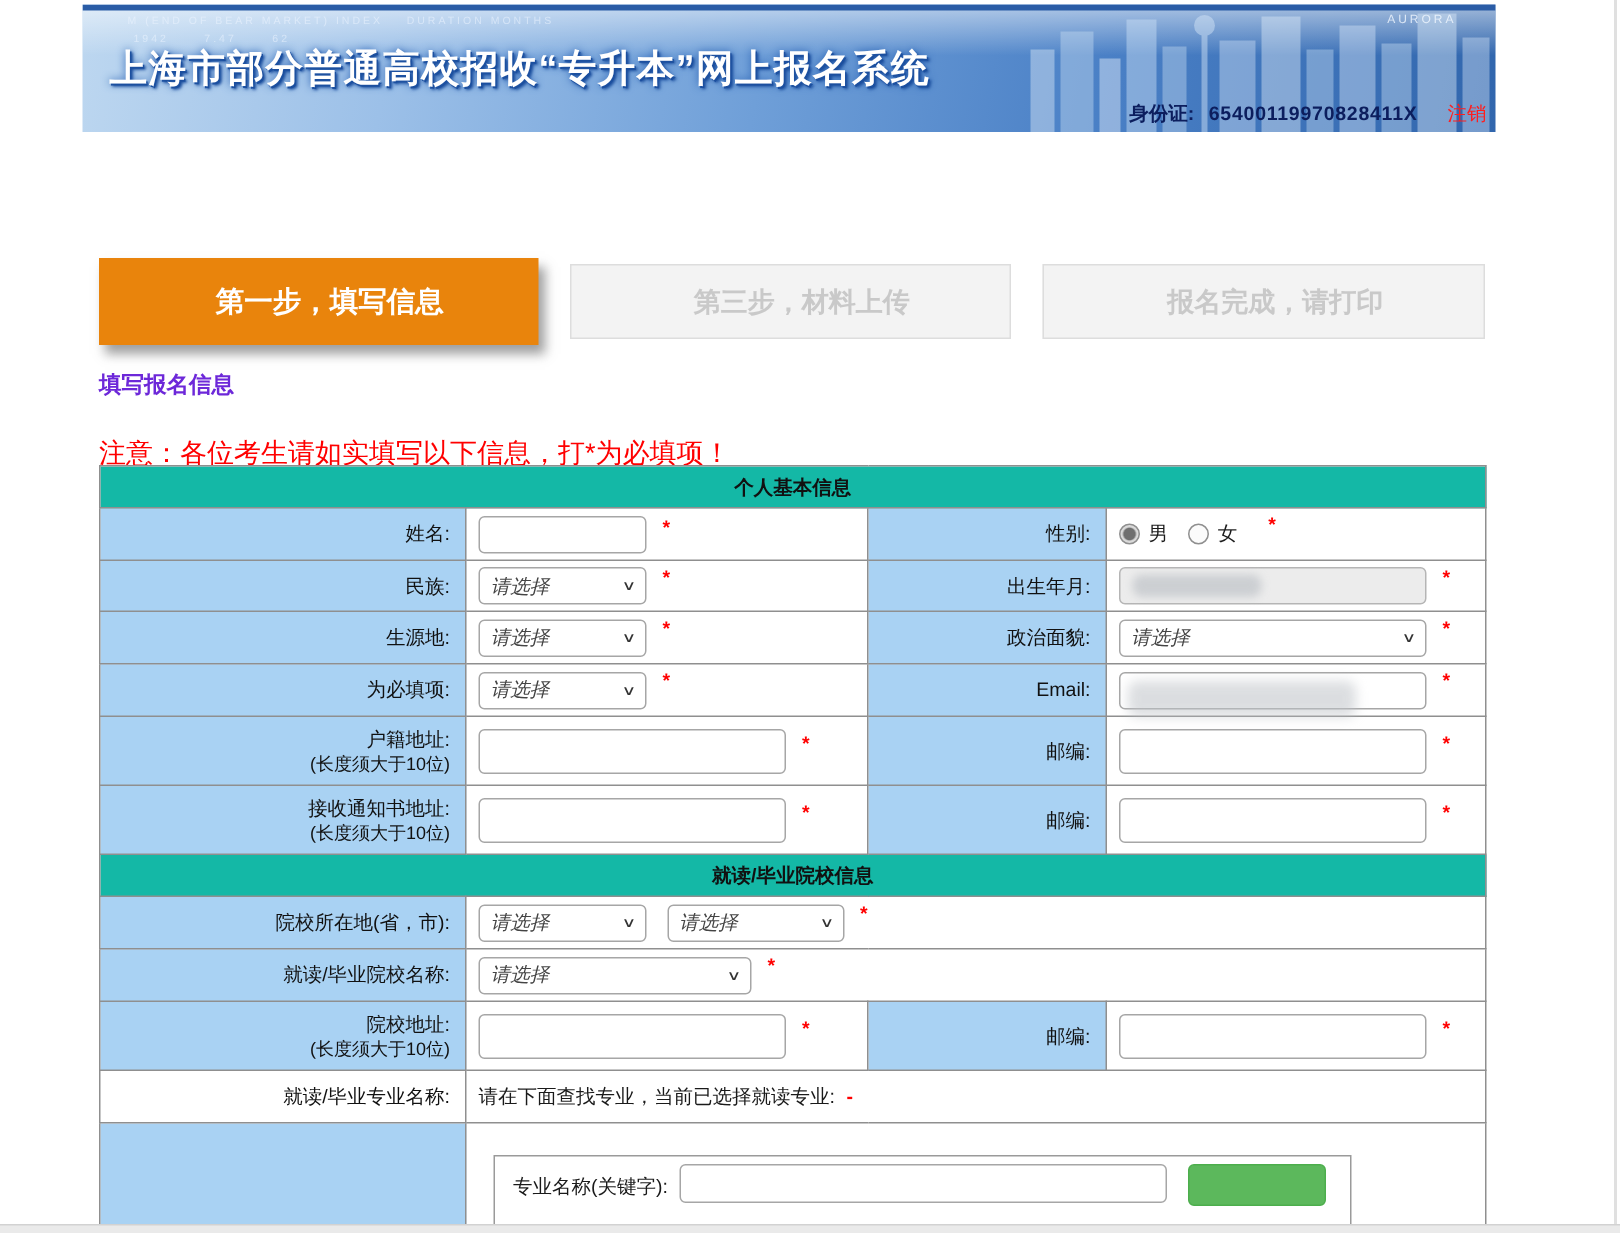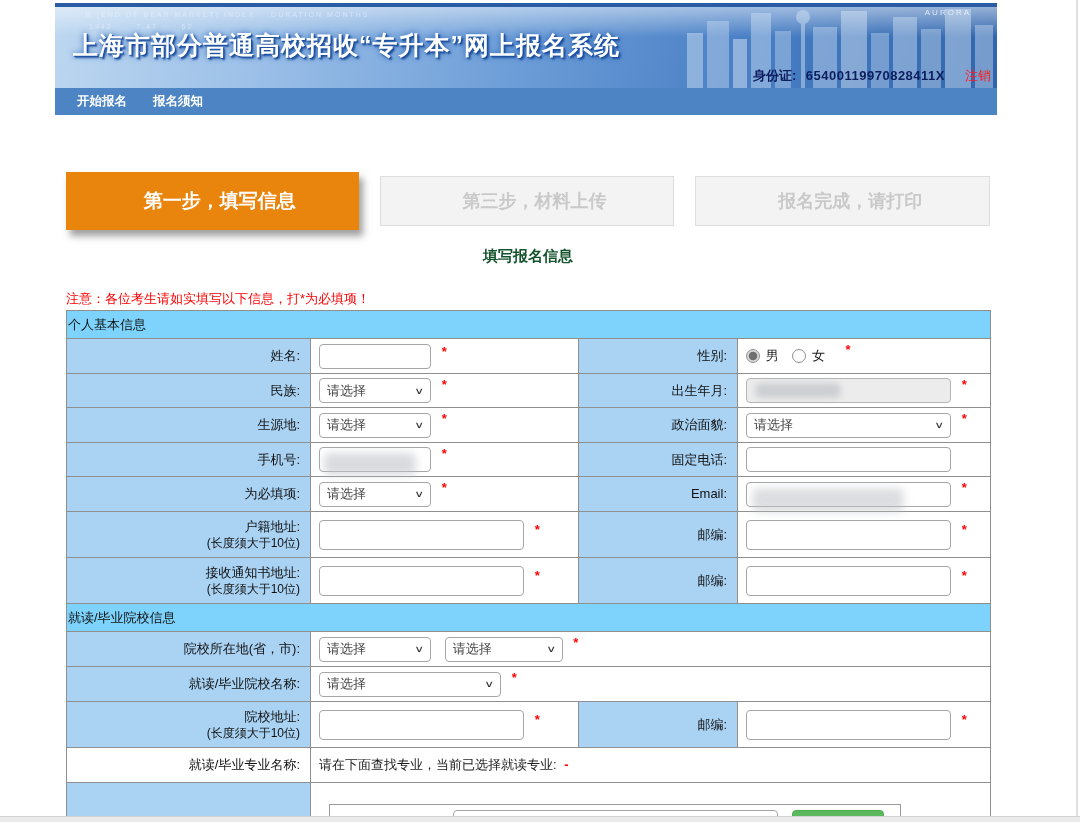--- a/index.html
+++ b/index.html
@@ -31,46 +31,46 @@
 
   
   .tabs{position:absolute;left:66px;top:172px;width:924px;height:60px;display:flex;gap:21px;}
   .tab{flex:1;height:50px;margin-top:4px;background:#f3f3f3;border:1px solid #dddddd;
     color:#c9c9c9;font-size:18px;font-weight:bold;display:flex;align-items:center;justify-content:center;
     box-sizing:border-box;cursor:pointer;white-space:nowrap;padding-left:15px;}
   .tab.active{height:58px;margin-top:0;background:#e9840c;border:none;color:#ffffff;font-size:19px;
     box-shadow:4px 6px 7px rgba(80,80,80,.55);}
 
   
-  .form-title{position:absolute;left:66px;top:247px;width:924px;text-align:center;
-    font-size:15px;font-weight:bold;color:#14532d;}
-  .notice{position:absolute;left:66px;top:290px;font-size:13px;color:#ff0000;}
+  .form-title{position:absolute;left:66px;top:247px;width:924px;text-align:left;
+    font-size:15px;font-weight:bold;color:#6d28d9;}
+  .notice{position:absolute;left:66px;top:290px;font-size:18px;color:#ff0000;}
 
   
   table.form{position:absolute;left:66px;top:310px;width:924px;border-collapse:collapse;table-layout:fixed;}
   table.form td{border:1px solid #8f8f8f;font-size:13px;vertical-align:middle;box-sizing:border-box;}
-  td.sec{background:#7dd3fc;text-align:left;height:28px;color:#111;}
+  td.sec{background:#14b8a6;text-align:center;height:28px;color:#111;font-weight:bold;}
   td.lbl{background:#a9d2f3;text-align:right;padding-right:10px;color:#111;line-height:1.35;}
   td.lbl.white{background:#ffffff;}
   td.lbl .note{font-size:12px;}
   td.fld{background:#ffffff;padding-left:8px;}
   tr.h35 td{height:35px;}
   tr.h34 td{height:34px;}
   tr.h46 td{height:46px;}
   tr.hlast td{height:90px;}
 
   .inp{border:1px solid #a6a6a6;border-radius:4px;height:25px;background:#fff;box-sizing:border-box;
        font-family:inherit;font-size:13px;padding:0 5px;}
   .inp.h30{height:30px;}
   .inp.disabled{background:#ececec;border-color:#b5b5b5;}
   .w112{width:112px;} .w205{width:205px;} .w182{width:182px;} .w118{width:118px;}
 
   .sel{display:inline-flex;align-items:center;justify-content:space-between;border:1px solid #a6a6a6;
        border-radius:4px;height:25px;background:#fff;box-sizing:border-box;padding:0 7px;color:#444;
-       cursor:pointer;vertical-align:middle;}
+       cursor:pointer;vertical-align:middle;font-style:italic;}
   .chev{font-size:9px;color:#333;margin-left:6px;transform:scaleX(1.5);}
 
   .req{color:#ff0000;font-weight:bold;margin-left:7px;position:relative;top:-5px;}
   .dash{color:#ff0000;font-weight:bold;margin-left:4px;}
 
   .inpwrap{position:relative;display:inline-block;vertical-align:middle;}
   .blob{position:absolute;border-radius:6px;background:#bfc3c8;filter:blur(4px);pointer-events:none;}
   .blob-mobile{left:5px;top:6px;width:92px;height:22px;opacity:.6;}
   .blob-email{left:6px;top:6px;width:152px;height:24px;opacity:.55;}
   .blob-birth{left:9px;top:5px;width:86px;height:15px;opacity:.7;filter:blur(3px);}
@@ -119,24 +119,20 @@
     </svg>
     <div class="aurora">AURORA</div>
     <div class="banner-title">上海市部分普通高校招收“专升本”网上报名系统</div>
     <div class="idrow">
       <span>身份证:</span>
       <span class="idnum">65400119970828411X</span>
     </div>
     <a class="logout">注销</a>
   </div>
 
-  <div class="nav">
-    <a>开始报名</a>
-    <a>报名须知</a>
-  </div>
 
   <div class="tabs">
     <div class="tab active">第一步，填写信息</div>
     <div class="tab">第三步，材料上传</div>
     <div class="tab">报名完成，请打印</div>
   </div>
 
   <div class="form-title">填写报名信息</div>
   <div class="notice">注意：各位考生请如实填写以下信息，打*为必填项！</div>
 
@@ -200,34 +196,20 @@
       <td class="lbl">政治面貌:</td>
       <td class="fld">
         <span class="sel w205">
           <span>请选择</span>
           <span class="chev">∨</span>
         </span>
         <span class="req">*</span>
       </td>
     </tr>
 
-    <tr class="h34">
-      <td class="lbl">手机号:</td>
-      <td class="fld">
-        <span class="inpwrap">
-          <input class="inp w112" style="">
-          <span class="blob blob-mobile"></span>
-        </span>
-        <span class="req">*</span>
-      </td>
-      <td class="lbl">固定电话:</td>
-      <td class="fld">
-        <input class="inp w205" style="">
-      </td>
-    </tr>
 
     <tr class="h35">
       <td class="lbl">为必填项:</td>
       <td class="fld">
         <span class="sel w112">
           <span>请选择</span>
           <span class="chev">∨</span>
         </span>
         <span class="req">*</span>
       </td>

